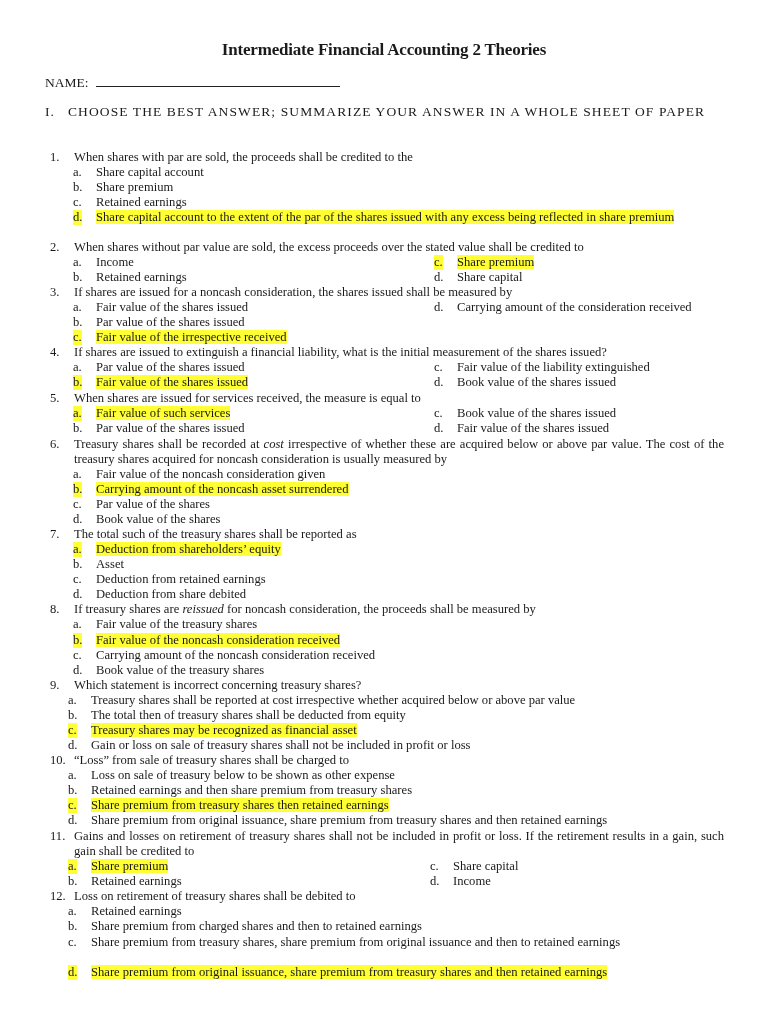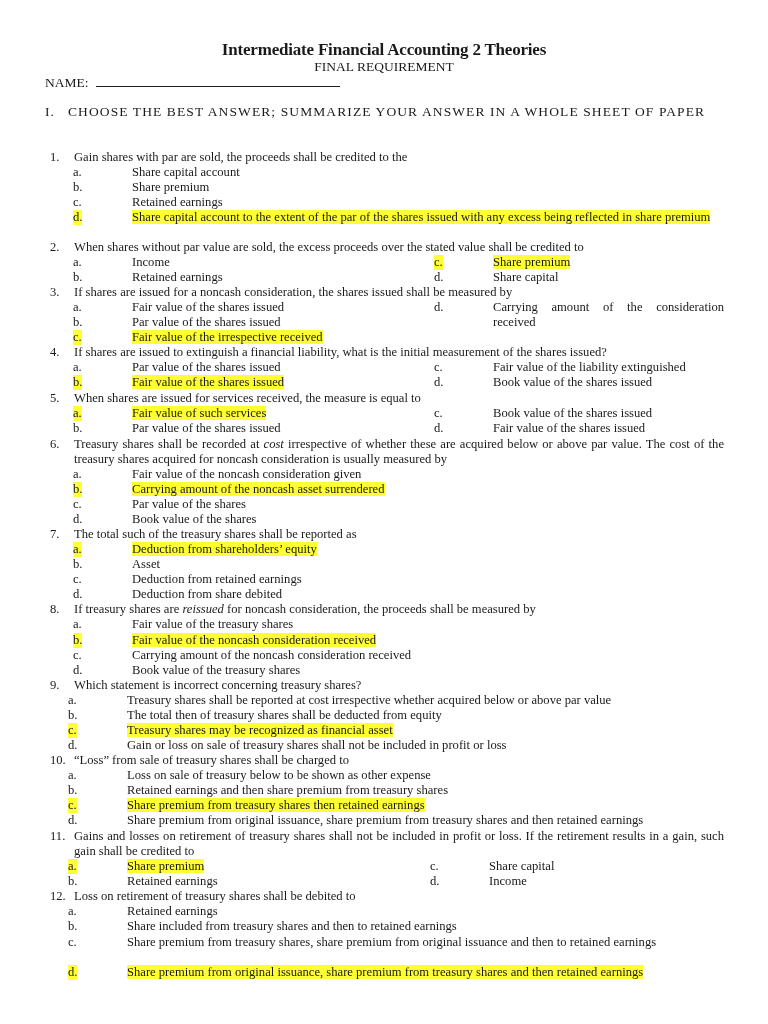--- a/index.html
+++ b/index.html
@@ -13,44 +13,43 @@
   .date-row { position:absolute; top:74px; left:505px; font-size:13.5px; }
   .blank { display:inline-block; border-bottom:1px solid #222; vertical-align:baseline; height:12px; }
   .instr { position:absolute; left:45px; width:680px; top:104px; font-size:13.5px; letter-spacing:1.1px; line-height:15.5px; }
   .instr .num { position:absolute; left:0; }
   .instr .txt { position:absolute; left:23px; width:655px; text-align:justify; text-align-last:auto; }
   .q { position:absolute; left:50px; width:674px; font-size:12.6px; line-height:15.1px; }
   .qnum { position:absolute; left:0; top:0; }
   .qtext { position:absolute; left:24px; right:0; text-align:justify; }
   .opt { position:absolute; font-size:12.6px; line-height:15.1px; }
   .opt .l { position:absolute; left:0; top:0; }
-  .opt .t { position:absolute; left:23px; right:0; text-align:justify;margin-left:36px; }
+  .opt .t { position:absolute; left:23px; right:0; text-align:justify; }
   .hl { background:#ffff33; }
 </style>
 </head>
 <body>
 
 <div class="page">
 
   <div class="title">Intermediate Financial Accounting 2 Theories</div>
-  <div class="subtitle">FINAL REQUIREMENT</div>
 
   <div class="name-row">
     <span>NAME:</span>
     <span class="blank" style="width:244px;margin-left:4px;"></span>
   </div>
 
   <div class="instr">
     <span class="num">I.</span>
     <span class="txt">CHOOSE THE BEST ANSWER; SUMMARIZE YOUR ANSWER IN A WHOLE SHEET OF PAPER</span>
   </div>
 
   <div class="q" style="top:150px">
     <span class="qnum">1.</span>
-    <span class="qtext">Gain shares with par are sold, the proceeds shall be credited to the</span>
+    <span class="qtext">When shares with par are sold, the proceeds shall be credited to the</span>
   </div>
   <div class="opt" style="top:165px;left:73px;width:652px">
       <span class="l">a.</span>
       <span class="t">Share capital account</span>
     </div>
   <div class="opt" style="top:180px;left:73px;width:652px">
       <span class="l">b.</span>
       <span class="t">Share premium</span>
     </div>
   <div class="opt" style="top:195px;left:73px;width:652px">
@@ -275,21 +274,21 @@
   <div class="q" style="top:889px">
     <span class="qnum">12.</span>
     <span class="qtext">Loss on retirement of treasury shares shall be debited to</span>
   </div>
   <div class="opt" style="top:904px;left:68px;width:657px">
       <span class="l">a.</span>
       <span class="t">Retained earnings</span>
     </div>
   <div class="opt" style="top:919px;left:68px;width:657px">
       <span class="l">b.</span>
-      <span class="t">Share included from treasury shares and then to retained earnings</span>
+      <span class="t">Share premium from charged shares and then to retained earnings</span>
     </div>
   <div class="opt" style="top:935px;left:68px;width:657px">
       <span class="l">c.</span>
       <span class="t">Share premium from treasury shares, share premium from original issuance and then to retained earnings</span>
     </div>
   <div class="opt" style="top:965px;left:68px;width:657px">
       <span class="l hl">d.</span>
       <span class="t" style="text-align:left"><span class="hl">Share premium from original issuance, share premium from treasury shares and then retained earnings</span></span>
     </div>
 

